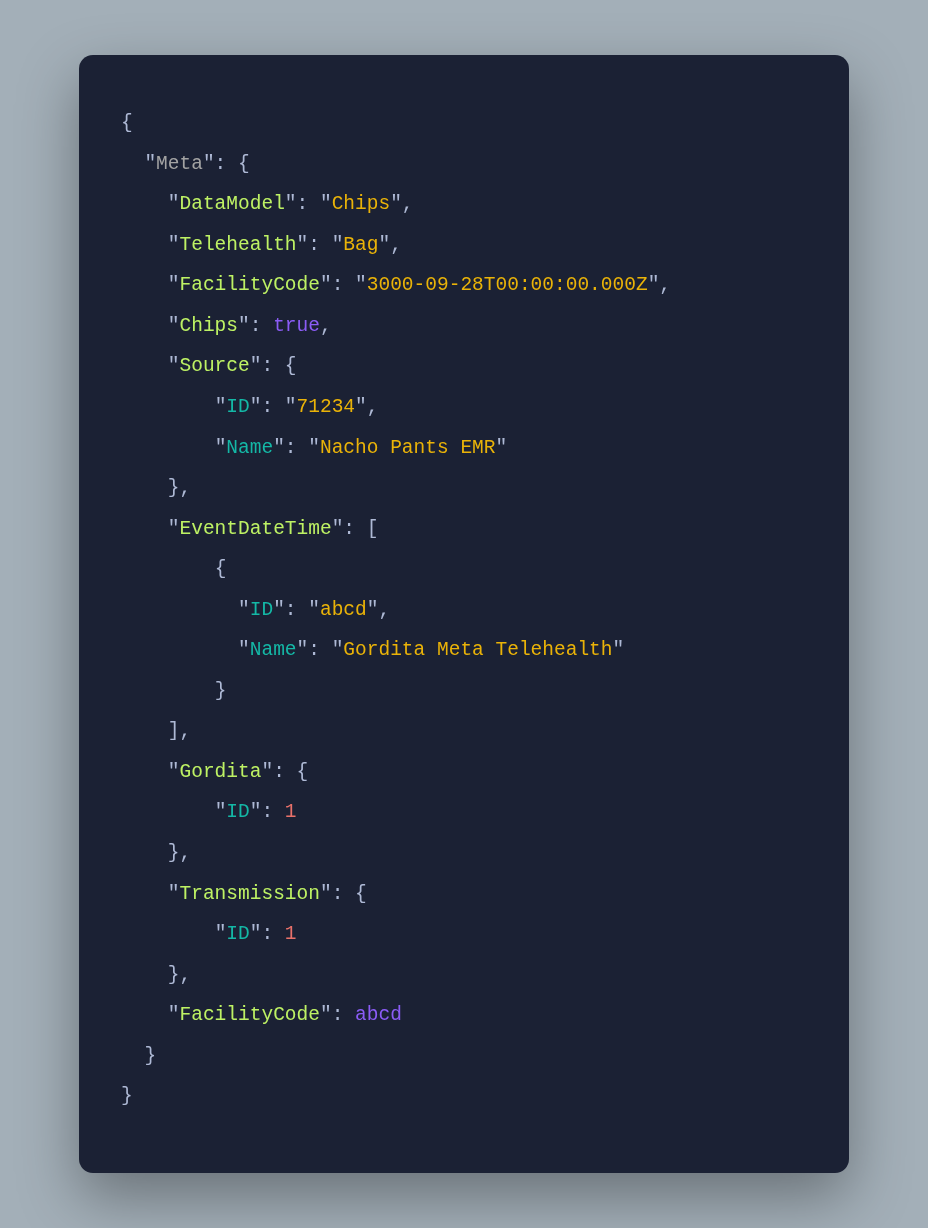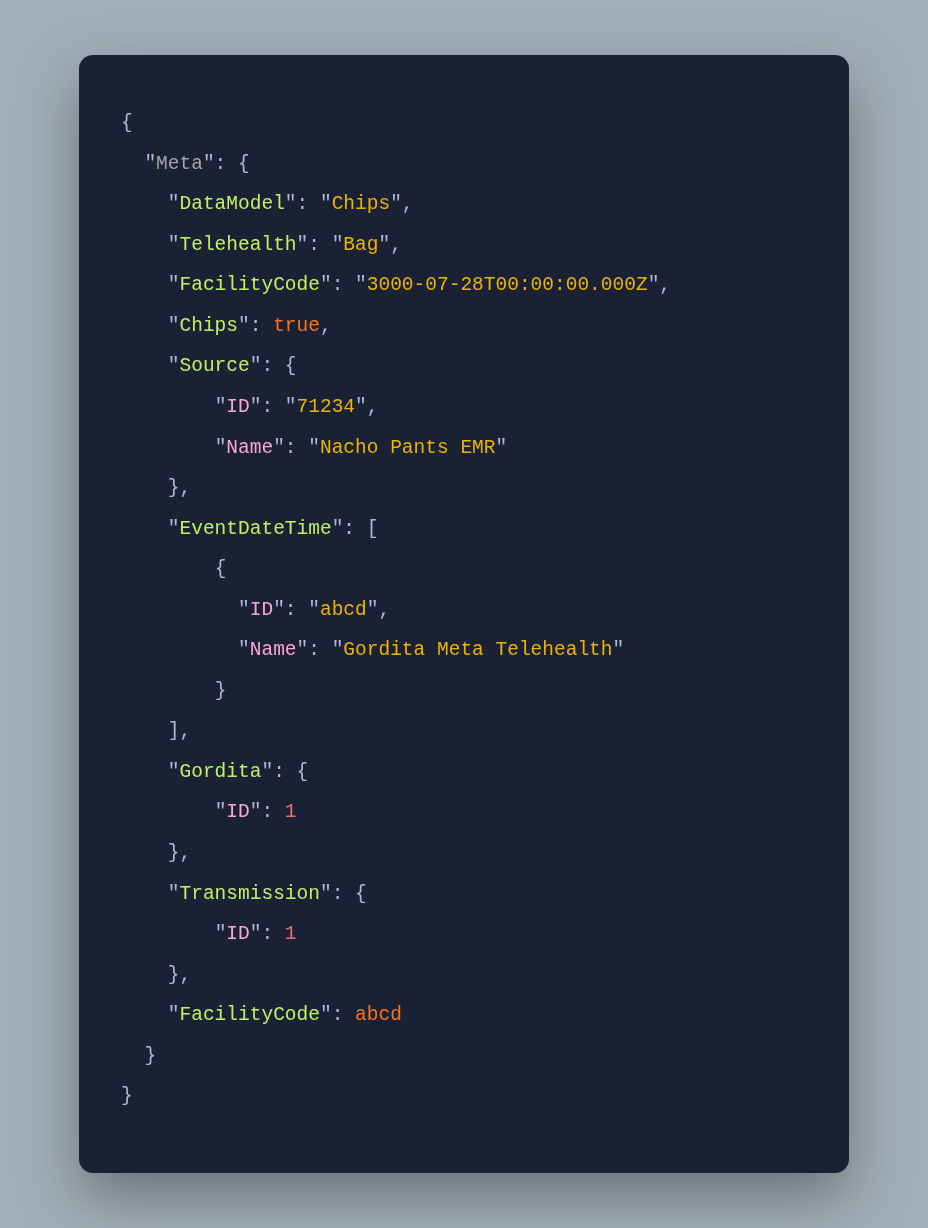--- a/index.html
+++ b/index.html
@@ -27,35 +27,35 @@
   pre.code {
     font-family: ui-monospace, "SF Mono", Menlo, Consolas, "Liberation Mono", monospace;
     font-size: 19.5px;
     line-height: 2.08;
     white-space: pre;
     color: #aeb9d5;
   }
   .tok-punc   { color: #aeb9d5; }
   .tok-key    { color: #bef264; } 
   .tok-key-ac { color: #a3a3a3; font-family: Liberation Mono, monospace; } 
-  .tok-key-ye { color: #f9a8d4; font-family: Liberation Mono, monospace; } 
+  .tok-key-ye { color: #14b8a6; font-family: Liberation Mono, monospace; } 
   .tok-str    { color: #eab308; } 
   .tok-num    { color: #e9716a; } 
-  .tok-bool   { color: #f97316; } 
+  .tok-bool   { color: #8b5cf6; } 
 </style>
 </head>
 <body>
 
 <div class="stage">
   <div class="code-card">
 <pre class="code"><span class="tok-punc">{</span>
   <span class="tok-punc">"</span><span class="tok-key-ac">Meta</span><span class="tok-punc">": {</span>
     <span class="tok-punc">"</span><span class="tok-key">DataModel</span><span class="tok-punc">": "</span><span class="tok-str">Chips</span><span class="tok-punc">",</span>
     <span class="tok-punc">"</span><span class="tok-key">Telehealth</span><span class="tok-punc">": "</span><span class="tok-str">Bag</span><span class="tok-punc">",</span>
-    <span class="tok-punc">"</span><span class="tok-key">FacilityCode</span><span class="tok-punc">": "</span><span class="tok-str">3000-07-28T00:00:00.000Z</span><span class="tok-punc">",</span>
+    <span class="tok-punc">"</span><span class="tok-key">FacilityCode</span><span class="tok-punc">": "</span><span class="tok-str">3000-09-28T00:00:00.000Z</span><span class="tok-punc">",</span>
     <span class="tok-punc">"</span><span class="tok-key">Chips</span><span class="tok-punc">": </span><span class="tok-bool">true</span><span class="tok-punc">,</span>
     <span class="tok-punc">"</span><span class="tok-key">Source</span><span class="tok-punc">": {</span>
         <span class="tok-punc">"</span><span class="tok-key-ye">ID</span><span class="tok-punc">": "</span><span class="tok-str">71234</span><span class="tok-punc">",</span>
         <span class="tok-punc">"</span><span class="tok-key-ye">Name</span><span class="tok-punc">": "</span><span class="tok-str">Nacho Pants EMR</span><span class="tok-punc">"</span>
     <span class="tok-punc">},</span>
     <span class="tok-punc">"</span><span class="tok-key">EventDateTime</span><span class="tok-punc">": [</span>
         <span class="tok-punc">{</span>
           <span class="tok-punc">"</span><span class="tok-key-ye">ID</span><span class="tok-punc">": "</span><span class="tok-str">abcd</span><span class="tok-punc">",</span>
           <span class="tok-punc">"</span><span class="tok-key-ye">Name</span><span class="tok-punc">": "</span><span class="tok-str">Gordita Meta Telehealth</span><span class="tok-punc">"</span>
         <span class="tok-punc">}</span>

